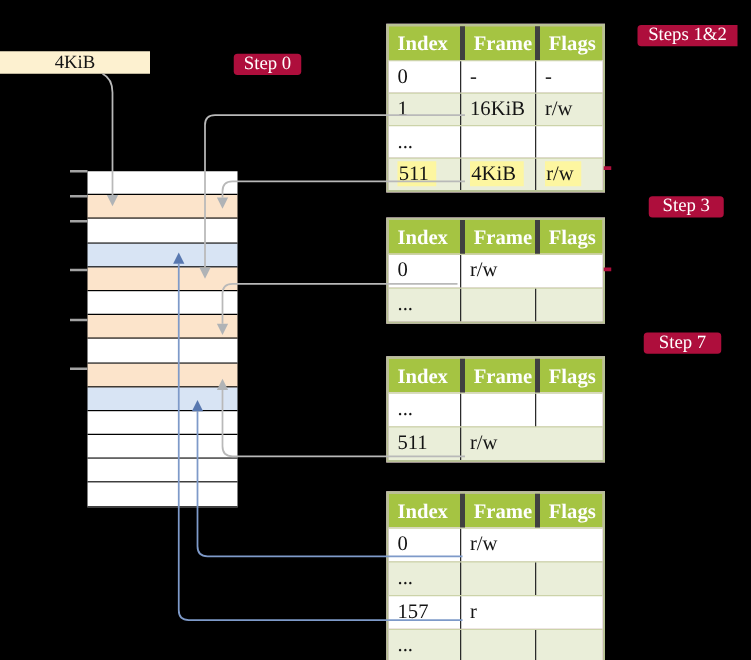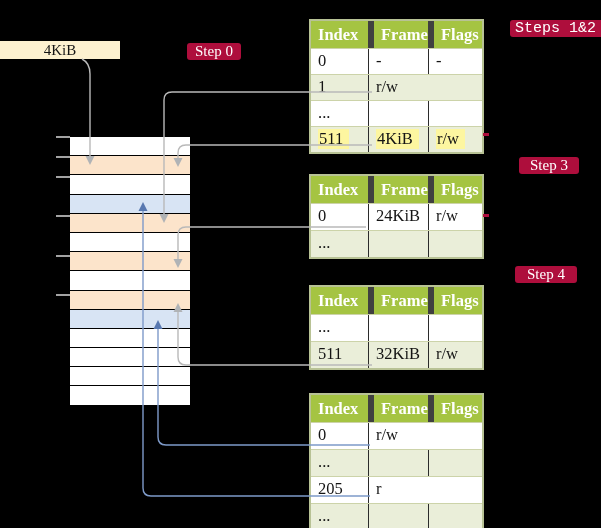--- a/index.html
+++ b/index.html
@@ -11,40 +11,40 @@
   .sizebox{
     position:absolute;left:0;top:41px;width:120px;height:18px;
     background:#fdf1d0;color:#141414;font-size:15px;line-height:18px;text-align:center;
   }
   
   .badge{
     position:absolute;background:#ae0e3c;color:#fff;font-size:15px;line-height:17px;
     height:17px;text-align:center;border-radius:3px;z-index:3;
   }
   #badge0{left:187px;top:43px;width:54px;}
-  #badge12{left:510px;top:20px;width:91px;border-radius:3px 0 0 3px;font-family:Liberation Mono, monospace;}
+  #badge12{left:510px;top:20px;width:80px;border-radius:3px 0 0 3px;}
   #badge3{left:519px;top:157px;width:60px;}
   #badge4{left:515px;top:266px;width:62px;}
   
   .memcol{position:absolute;left:70px;top:137px;width:120px;z-index:1;}
   .mrow{height:18.2px;border-bottom:1.6px solid #000;}
   .mrow[data-shade="plain"]{background:#ffffff;}
   .mrow[data-shade="peach"]{background:#fce4cb;}
   .mrow[data-shade="blue"]{background:#d8e4f4;}
   .tick{position:absolute;left:56px;width:14px;height:2px;background:#a3a3a3;z-index:2;}
   
   .ptable{
     position:absolute;left:309px;width:171px;border:2px solid #b8c295;background:#f0abfc;z-index:2;
   }
   .hrow{display:flex;background:#a5c442;height:27px;}
   .hcell{
     box-sizing:border-box;height:27px;color:#fff;font-weight:bold;font-size:16.5px;
     line-height:20px;padding:3.5px 0 0 7px;overflow:hidden;
   }
-  .hcell + .hcell{border-left:6px solid #404040;}
+  .hcell + .hcell{border-left:4px solid #404040;}
   .c0{width:57px;}
   .c1{width:60px;}
   .c2{width:54px;}
   .drow{display:flex;height:25px;border-top:1px solid #ccd3a9;background:#fff;}
   .rh26 .drow{height:26px;}
   .drow[data-shade="olive"]{background:#eaeed9;}
   .dcell{
     box-sizing:border-box;font-size:16.5px;line-height:20px;padding:2px 0 0 7px;
     color:#141414;overflow:hidden;
   }
@@ -58,21 +58,21 @@
 
 <div class="canvas">
 
   <div class="sizebox">
     <span>4KiB</span>
   </div>
 
   <div class="badge" id="badge0">Step 0</div>
   <div class="badge" id="badge12">Steps 1&amp;2</div>
   <div class="badge" id="badge3">Step 3</div>
-  <div class="badge" id="badge4">Step 4</div>
+  <div class="badge" id="badge4">Step 7</div>
 
   <div class="memcol">
     <div class="mrow" data-shade="plain"></div>
     <div class="mrow" data-shade="peach"></div>
     <div class="mrow" data-shade="plain"></div>
     <div class="mrow" data-shade="blue"></div>
     <div class="mrow" data-shade="peach"></div>
     <div class="mrow" data-shade="plain"></div>
     <div class="mrow" data-shade="peach"></div>
     <div class="mrow" data-shade="plain"></div>
@@ -97,20 +97,21 @@
       <div class="hcell c1">Frame</div>
       <div class="hcell c2">Flags</div>
     </div>
     <div class="drow" data-shade="plain">
       <div class="dcell c0"><span>0</span></div>
       <div class="dcell c1"><span>-</span></div>
       <div class="dcell c2"><span>-</span></div>
     </div>
     <div class="drow" data-shade="olive">
       <div class="dcell c0"><span>1</span></div>
+      <div class="dcell c1"><span>16KiB</span></div>
       <div class="dcell c2"><span>r/w</span></div>
     </div>
     <div class="drow" data-shade="plain">
       <div class="dcell c0"><span>...</span></div>
       <div class="dcell c1"><span></span></div>
       <div class="dcell c2"><span></span></div>
     </div>
     <div class="drow" data-shade="olive">
       <div class="dcell c0"><span data-hl="yes">511</span></div>
       <div class="dcell c1"><span data-hl="yes">4KiB</span></div>
@@ -119,21 +120,20 @@
   </div>
 
   <div class="ptable rh26" style="top:174px">
     <div class="hrow">
       <div class="hcell c0">Index</div>
       <div class="hcell c1">Frame</div>
       <div class="hcell c2">Flags</div>
     </div>
     <div class="drow" data-shade="plain">
       <div class="dcell c0"><span>0</span></div>
-      <div class="dcell c1"><span>24KiB</span></div>
       <div class="dcell c2"><span>r/w</span></div>
     </div>
     <div class="drow" data-shade="olive">
       <div class="dcell c0"><span>...</span></div>
       <div class="dcell c1"><span></span></div>
       <div class="dcell c2"><span></span></div>
     </div>
   </div>
 
   <div class="ptable rh26" style="top:285px">
@@ -142,42 +142,41 @@
       <div class="hcell c1">Frame</div>
       <div class="hcell c2">Flags</div>
     </div>
     <div class="drow" data-shade="plain">
       <div class="dcell c0"><span>...</span></div>
       <div class="dcell c1"><span></span></div>
       <div class="dcell c2"><span></span></div>
     </div>
     <div class="drow" data-shade="olive">
       <div class="dcell c0"><span>511</span></div>
-      <div class="dcell c1"><span>32KiB</span></div>
       <div class="dcell c2"><span>r/w</span></div>
     </div>
   </div>
 
   <div class="ptable rh26" style="top:393px">
     <div class="hrow">
       <div class="hcell c0">Index</div>
       <div class="hcell c1">Frame</div>
       <div class="hcell c2">Flags</div>
     </div>
     <div class="drow" data-shade="plain">
       <div class="dcell c0"><span>0</span></div>
       <div class="dcell c2"><span>r/w</span></div>
     </div>
     <div class="drow" data-shade="olive">
       <div class="dcell c0"><span>...</span></div>
       <div class="dcell c1"><span></span></div>
       <div class="dcell c2"><span></span></div>
     </div>
     <div class="drow" data-shade="plain">
-      <div class="dcell c0"><span>205</span></div>
+      <div class="dcell c0"><span>157</span></div>
       <div class="dcell c2"><span>r</span></div>
     </div>
     <div class="drow" data-shade="olive">
       <div class="dcell c0"><span>...</span></div>
       <div class="dcell c1"><span></span></div>
       <div class="dcell c2"><span></span></div>
     </div>
   </div>
 
   <svg class="overlay" width="601" height="528" viewBox="0 0 601 528">

